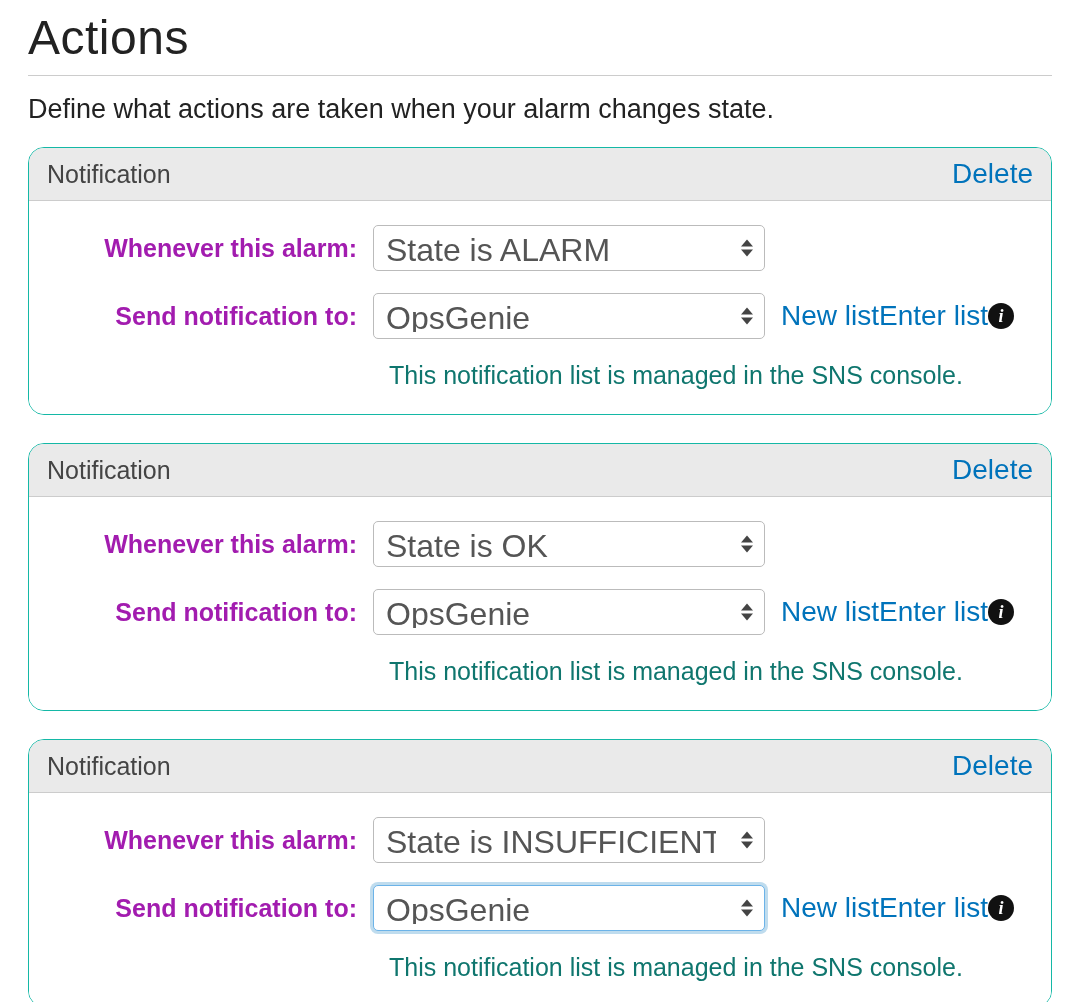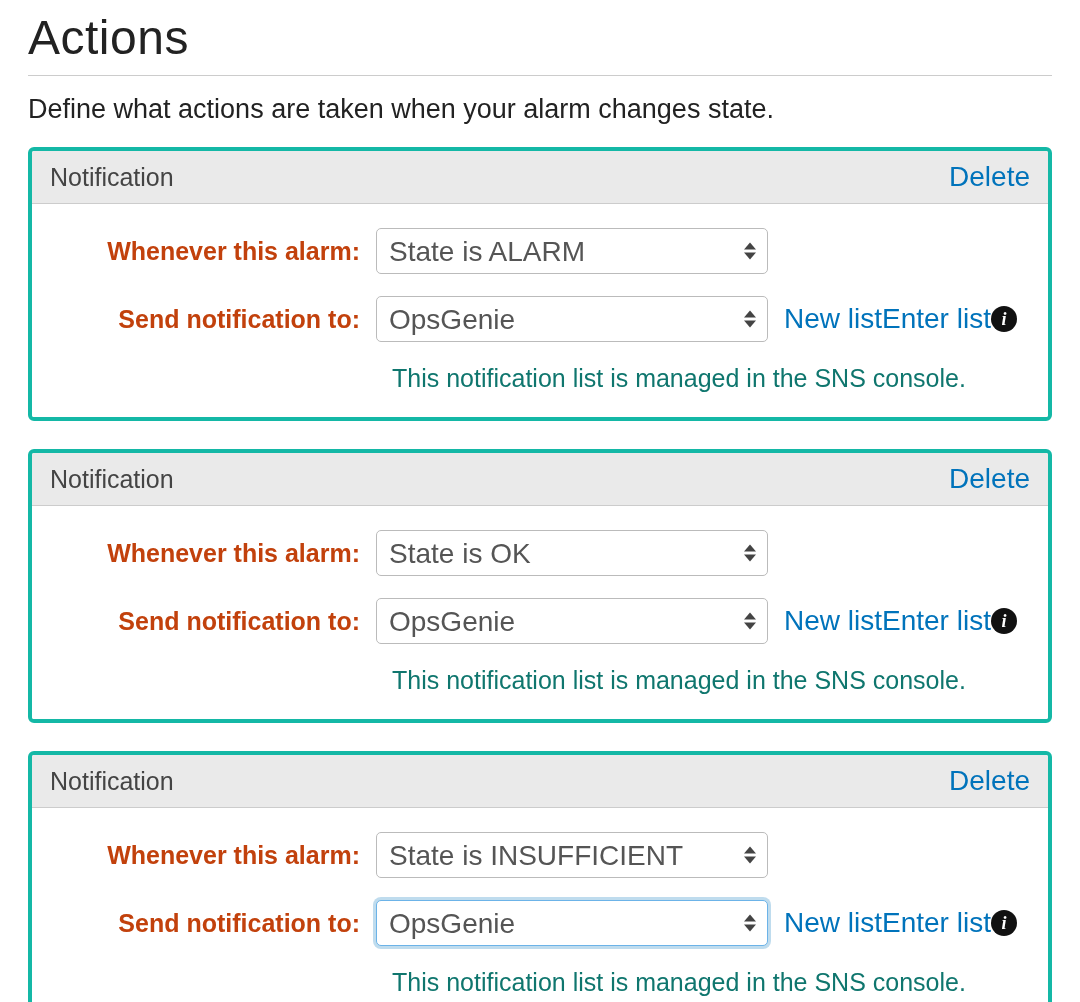--- a/index.html
+++ b/index.html
@@ -24,22 +24,22 @@
     border: none;
     border-top: 1px solid #ccc;
     margin: 0 0 18px 0;
   }
   p.subtitle {
     font-size: 27px;
     font-weight: 400;
     margin: 0 0 22px 0;
   }
   .card {
-    border: 4px solid #14b8a6;
-    border-radius: 6px;
+    border: 1px solid #14b8a6;
+    border-radius: 16px;
     margin-bottom: 28px;
     overflow: hidden;
   }
   .card-header {
     background: #eaeaea;
     padding: 10px 18px;
     display: flex;
     align-items: center;
     justify-content: space-between;
     border-bottom: 1px solid #ccc;
@@ -62,36 +62,36 @@
   .form-row {
     display: flex;
     align-items: center;
     margin-bottom: 22px;
   }
   .form-label {
     width: 320px;
     text-align: right;
     font-weight: 700;
     font-size: 25px;
-    color: #c2410c;
+    color: #a21caf;
     padding-right: 16px;
     flex-shrink: 0;
   }
   .select-wrap {
     position: relative;
     width: 392px;
     flex-shrink: 0;
   }
   .select-wrap select {
     width: 100%;
     height: 46px;
     border: 1px solid #bbb;
     border-radius: 5px;
     padding: 6px 48px 6px 12px;
-    font-size: 28px;
+    font-size: 32px;
     color: #555;
     background: #fff;
     -webkit-appearance: none;
     -moz-appearance: none;
     appearance: none;
     cursor: pointer;
   }
   .select-wrap.focused select {
     border-color: #6cb3e8;
     box-shadow: 0 0 0 3px rgba(0,115,187,0.25);

